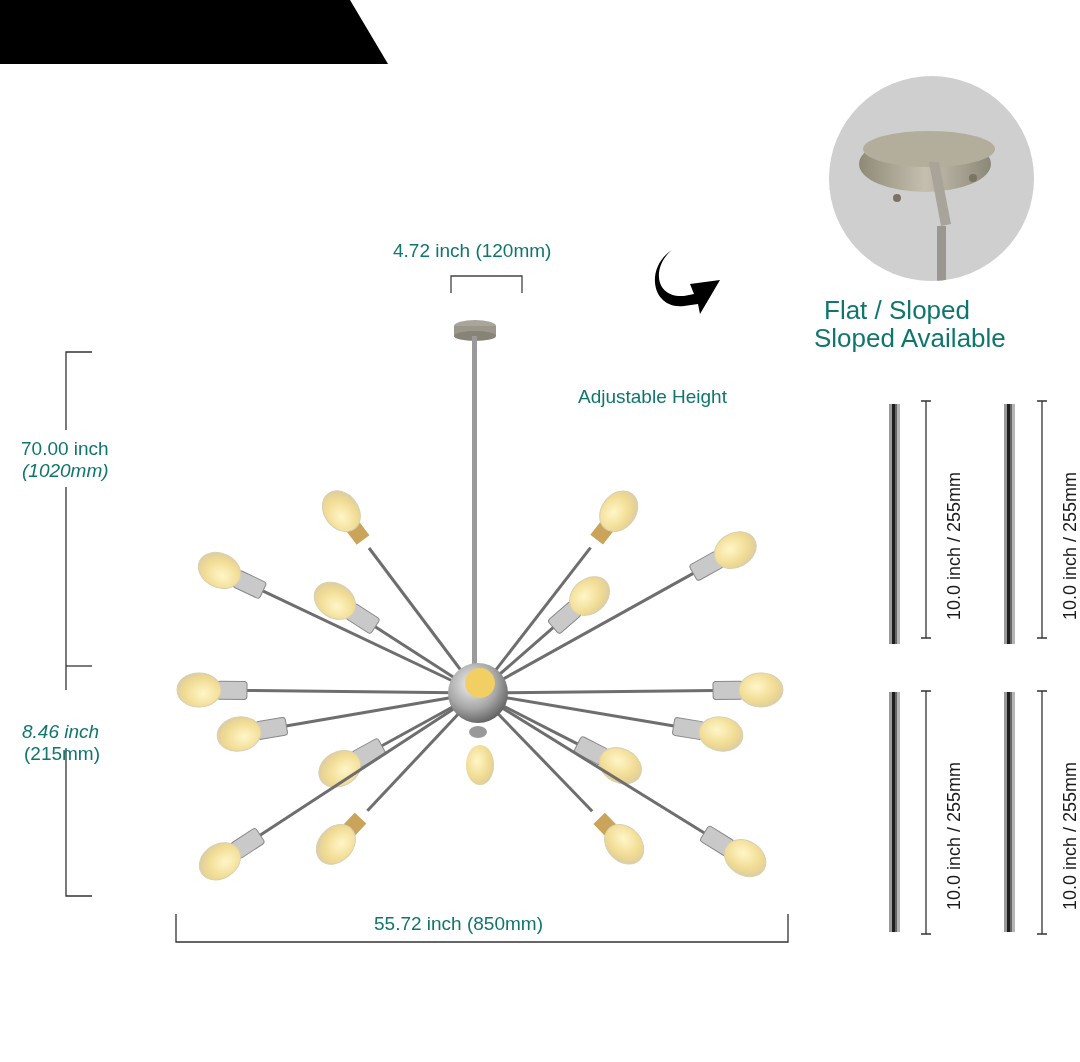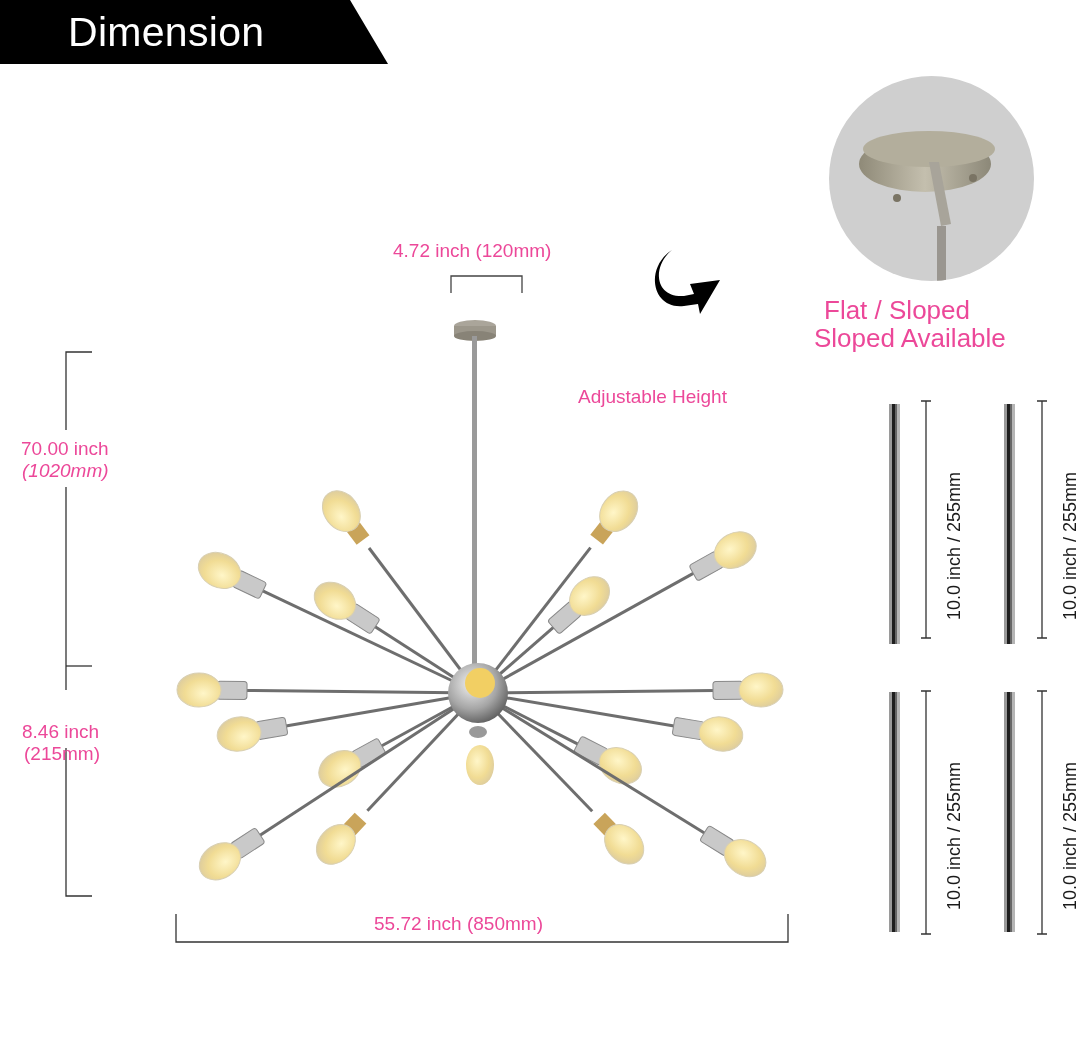--- a/index.html
+++ b/index.html
@@ -1,38 +1,37 @@
 <!DOCTYPE html>
 <html><head>
 <meta charset="utf-8">
 <style>
   html,body{margin:0;padding:0;background:#ffffff;}
   body{width:1080px;height:1062px;position:relative;overflow:hidden;font-family:"Liberation Sans",sans-serif;color:#1a1a1a;}
   .banner{position:absolute;left:0;top:0;width:388px;height:64px;}
   .banner svg{position:absolute;left:0;top:0;}
   .banner-title{position:absolute;left:68px;top:8px;font-size:41px;color:#ffffff;letter-spacing:0.3px;line-height:48px;}
-  .label{position:absolute;font-size:19px;line-height:22px;color:#ec4899;white-space:nowrap;}
+  .label{position:absolute;font-size:19px;line-height:22px;color:#0f766e;white-space:nowrap;}
   .label-big{font-size:26px;line-height:29px;text-align:left;}
   .vtext{position:absolute;font-size:18px;white-space:nowrap;transform-origin:left top;transform:rotate(-90deg);color:#1a1a1a;}
   .abs{position:absolute;}
   .mount-circle{position:absolute;left:829px;top:76px;width:205px;height:205px;border-radius:50%;background:#cfcfcf;overflow:hidden;}
   .rod{position:absolute;width:12px;}
   .rod .r1{position:absolute;left:0;top:0;width:3px;height:100%;background:#9a9a9a;}
   .rod .r2{position:absolute;left:3px;top:0;width:3px;height:100%;background:#1e1e1e;}
   .rod .r3{position:absolute;left:6px;top:0;width:2px;height:100%;background:#666;}
   .rod .r4{position:absolute;left:8px;top:0;width:3px;height:100%;background:#b5b5b5;}
 </style>
 </head>
 <body>
 
 <div class="banner">
   <svg width="388" height="64">
     <polygon points="0,0 350,0 388,64 0,64" fill="#000"></polygon>
   </svg>
-  <div class="banner-title">Dimension</div>
 </div>
 
 <div class="label" style="left:393px;top:240px;">4.72 inch (120mm)</div>
 <svg class="abs" style="left:450px;top:274px;" width="75" height="20">
   <path d="M1,19 L1,2 L72,2 L72,19" stroke="#444" stroke-width="1.3" fill="none"></path>
 </svg>
 
 <svg class="abs" style="left:650px;top:248px;" width="75" height="70">
   <path d="M22,2 C2,18 4,50 34,48 L44,46 L40,36 L70,32 L50,66 L48,56 L34,58 C2,62 -6,20 22,2 Z" fill="#000"></path>
 </svg>
@@ -60,21 +59,21 @@
 
 <svg class="abs" style="left:60px;top:350px;" width="40" height="550">
   <path d="M32,2 L6,2 L6,80" stroke="#333" stroke-width="1.3" fill="none"></path>
   <path d="M6,137 L6,316" stroke="#333" stroke-width="1.3" fill="none"></path>
   <path d="M6,316 L32,316" stroke="#333" stroke-width="1.3" fill="none"></path>
   <path d="M6,316 L6,340" stroke="#333" stroke-width="1.3" fill="none"></path>
   <path d="M6,398 L6,546 L32,546" stroke="#333" stroke-width="1.3" fill="none"></path>
 </svg>
 <div class="label" style="left:21px;top:438px;">70.00 inch</div>
 <div class="label" style="left:22px;top:460px;font-style:italic;">(1020mm)</div>
-<div class="label" style="left:22px;top:721px;">8.46 inch</div>
+<div class="label" style="left:22px;top:721px;font-style:italic;">8.46 inch</div>
 <div class="label" style="left:24px;top:743px;">(215mm)</div>
 
 <svg id="chandelier" class="abs" style="left:0;top:0;" width="860" height="900">
   <defs>
     <radialGradient id="bulbGrad" cx="0.4" cy="0.4" r="0.7">
       <stop offset="0" stop-color="#fff6c8"></stop>
       <stop offset="0.6" stop-color="#f1dc94"></stop>
       <stop offset="1" stop-color="#d9c9a0"></stop>
     </radialGradient>
     <radialGradient id="hubGrad" cx="0.4" cy="0.35" r="0.7">

